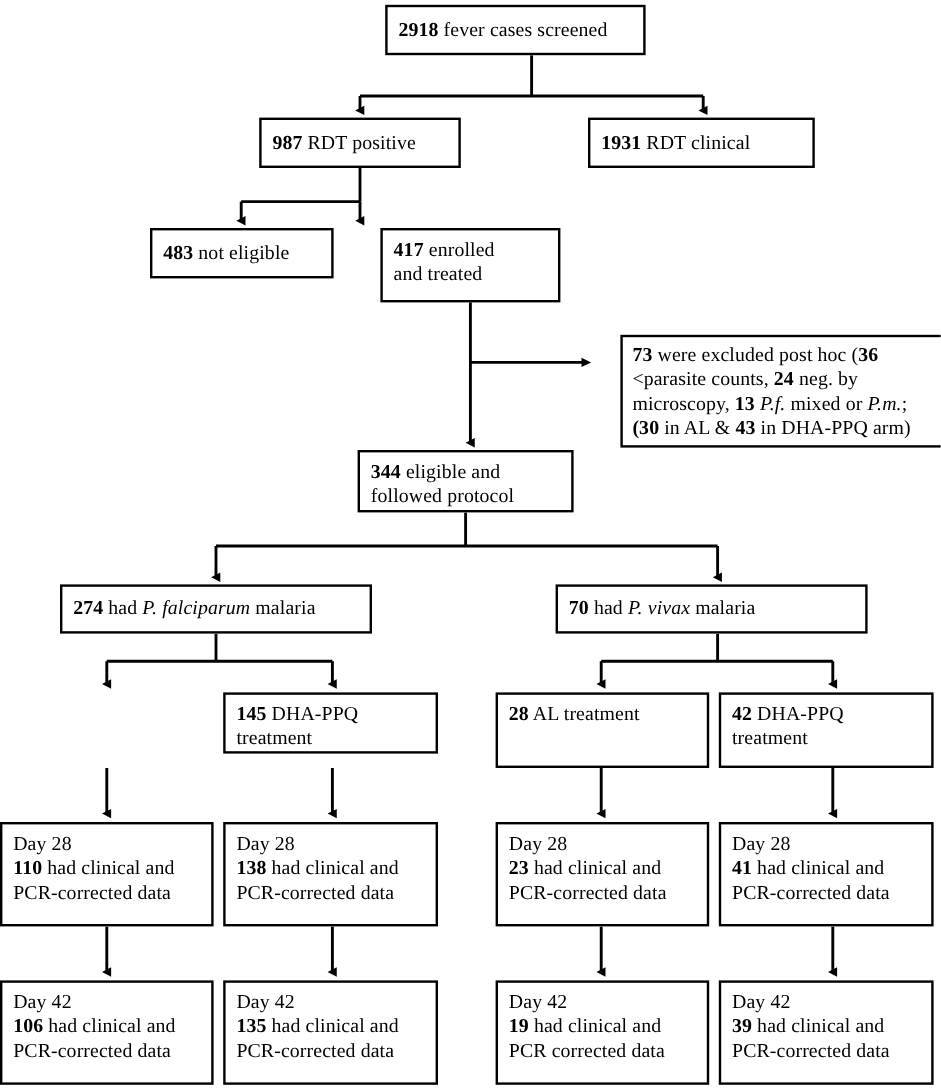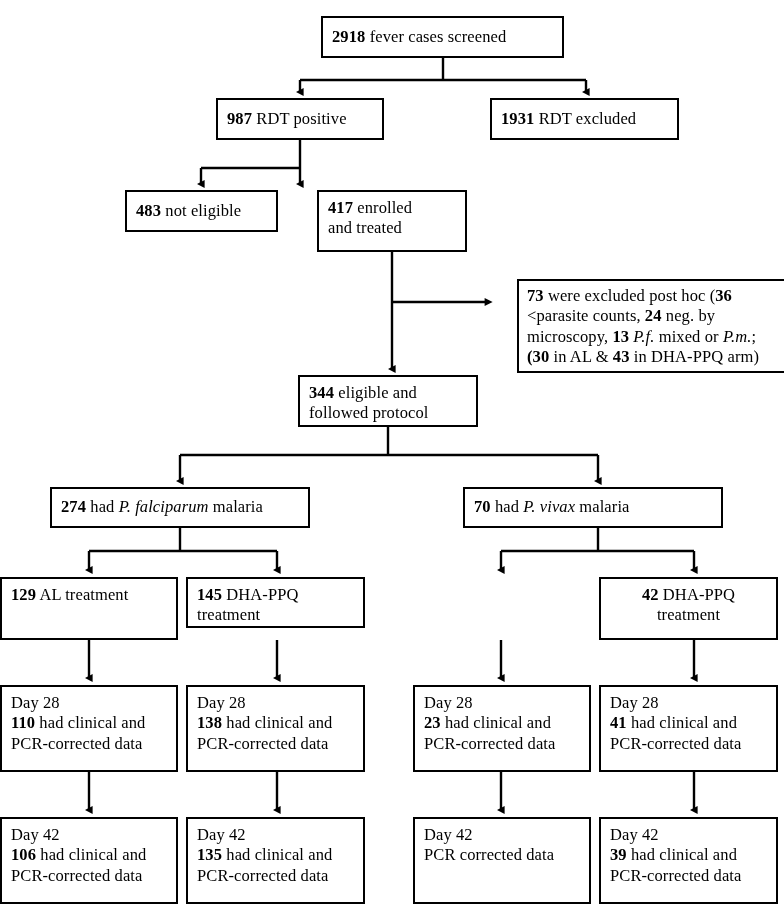--- a/index.html
+++ b/index.html
@@ -99,30 +99,30 @@
       <path d="M501,640 L501,678" marker-end="url(#arrow)"></path>
       <path d="M694,640 L694,678" marker-end="url(#arrow)"></path>
 
       <path d="M89,772 L89,810" marker-end="url(#arrow)"></path>
       <path d="M277,772 L277,810" marker-end="url(#arrow)"></path>
       <path d="M501,772 L501,810" marker-end="url(#arrow)"></path>
       <path d="M694,772 L694,810" marker-end="url(#arrow)"></path>
     </g>
   </svg>
 
-  <div class="node center-text" style="left:321px; top:16px; width:243px; height:42px;">
+  <div class="node center-text" style="left:321px; top:4px; width:217px; height:42px;">
     <span class="line"><b>2918</b><span> fever cases screened</span></span>
   </div>
 
   <div class="node center-text" style="left:216px; top:98px; width:168px; height:42px;">
     <span class="line"><b>987</b><span> RDT positive</span></span>
   </div>
 
   <div class="node center-text" style="left:490px; top:98px; width:189px; height:42px;">
-    <span class="line"><b>1931</b><span> RDT excluded</span></span>
+    <span class="line"><b>1931</b><span> RDT clinical</span></span>
   </div>
 
   <div class="node center-text" style="left:125px; top:190px; width:153px; height:42px;align-items:center;">
     <span class="line"><b>483</b><span> not eligible</span></span>
   </div>
 
   <div class="node top-text" style="left:317px; top:190px; width:150px; height:62px;">
     <span class="line"><b>417</b><span> enrolled</span></span>
     <span class="line">and treated</span>
   </div>
@@ -140,31 +140,31 @@
   </div>
 
   <div class="node center-text" style="left:50px; top:487px; width:260px; height:41px;">
     <span class="line"><b>274</b><span> had </span><i>P. falciparum</i><span> malaria</span></span>
   </div>
 
   <div class="node center-text" style="left:463px; top:487px; width:260px; height:41px;">
     <span class="line"><b>70</b><span> had </span><i>P. vivax</i><span> malaria</span></span>
   </div>
 
-  <div class="node top-text" style="left:0px; top:577px; width:178px; height:63px;">
-    <span class="line"><b>129</b><span> AL treatment</span></span>
-  </div>
 
   <div class="node top-text" style="left:186px; top:577px; width:179px; height:51px;">
     <span class="line"><b>145</b><span> DHA-PPQ</span></span>
     <span class="line">treatment</span>
   </div>
 
-
-  <div class="node top-text" style="left:599px; top:577px; width:179px; height:63px;text-align:center;">
+  <div class="node top-text" style="left:413px; top:577px; width:178px; height:63px;">
+    <span class="line"><b>28</b><span> AL treatment</span></span>
+  </div>
+
+  <div class="node top-text" style="left:599px; top:577px; width:179px; height:63px;">
     <span class="line"><b>42</b><span> DHA-PPQ</span></span>
     <span class="line">treatment</span>
   </div>
 
   <div class="node top-text" style="left:0px; top:685px; width:178px; height:87px;">
     <span class="line">Day 28</span>
     <span class="line"><b>110</b><span> had clinical and</span></span>
     <span class="line">PCR-corrected data</span>
   </div>
 
@@ -193,20 +193,21 @@
   </div>
 
   <div class="node top-text" style="left:186px; top:817px; width:179px; height:87px;">
     <span class="line">Day 42</span>
     <span class="line"><b>135</b><span> had clinical and</span></span>
     <span class="line">PCR-corrected data</span>
   </div>
 
   <div class="node top-text" style="left:413px; top:817px; width:178px; height:87px;">
     <span class="line">Day 42</span>
+    <span class="line"><b>19</b><span> had clinical and</span></span>
     <span class="line">PCR corrected data</span>
   </div>
 
   <div class="node top-text" style="left:599px; top:817px; width:179px; height:87px;">
     <span class="line">Day 42</span>
     <span class="line"><b>39</b><span> had clinical and</span></span>
     <span class="line">PCR-corrected data</span>
   </div>
 
 </div>

